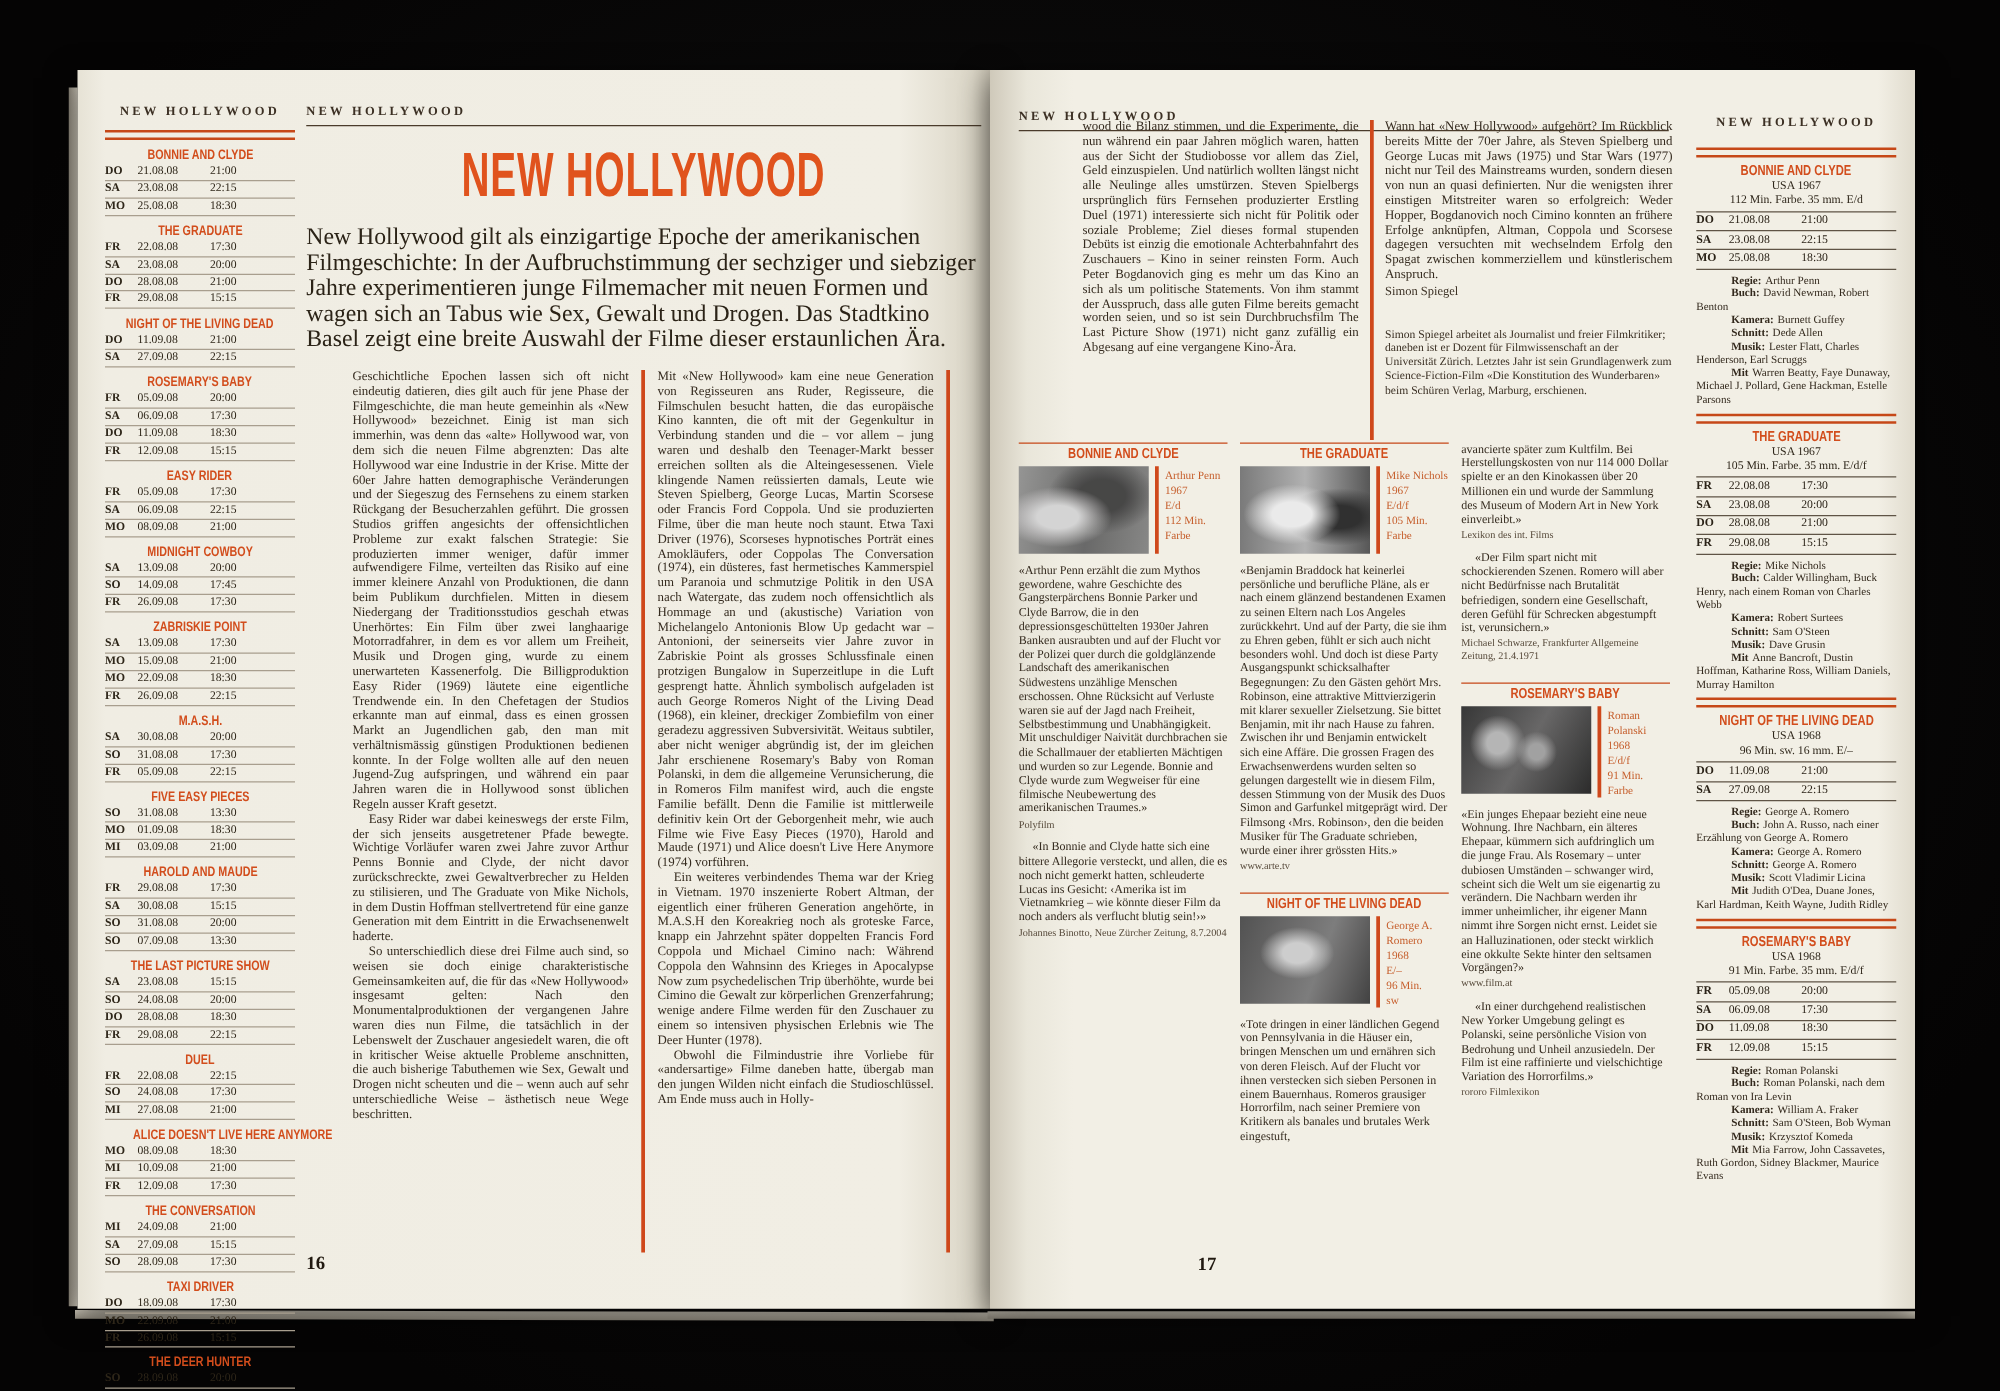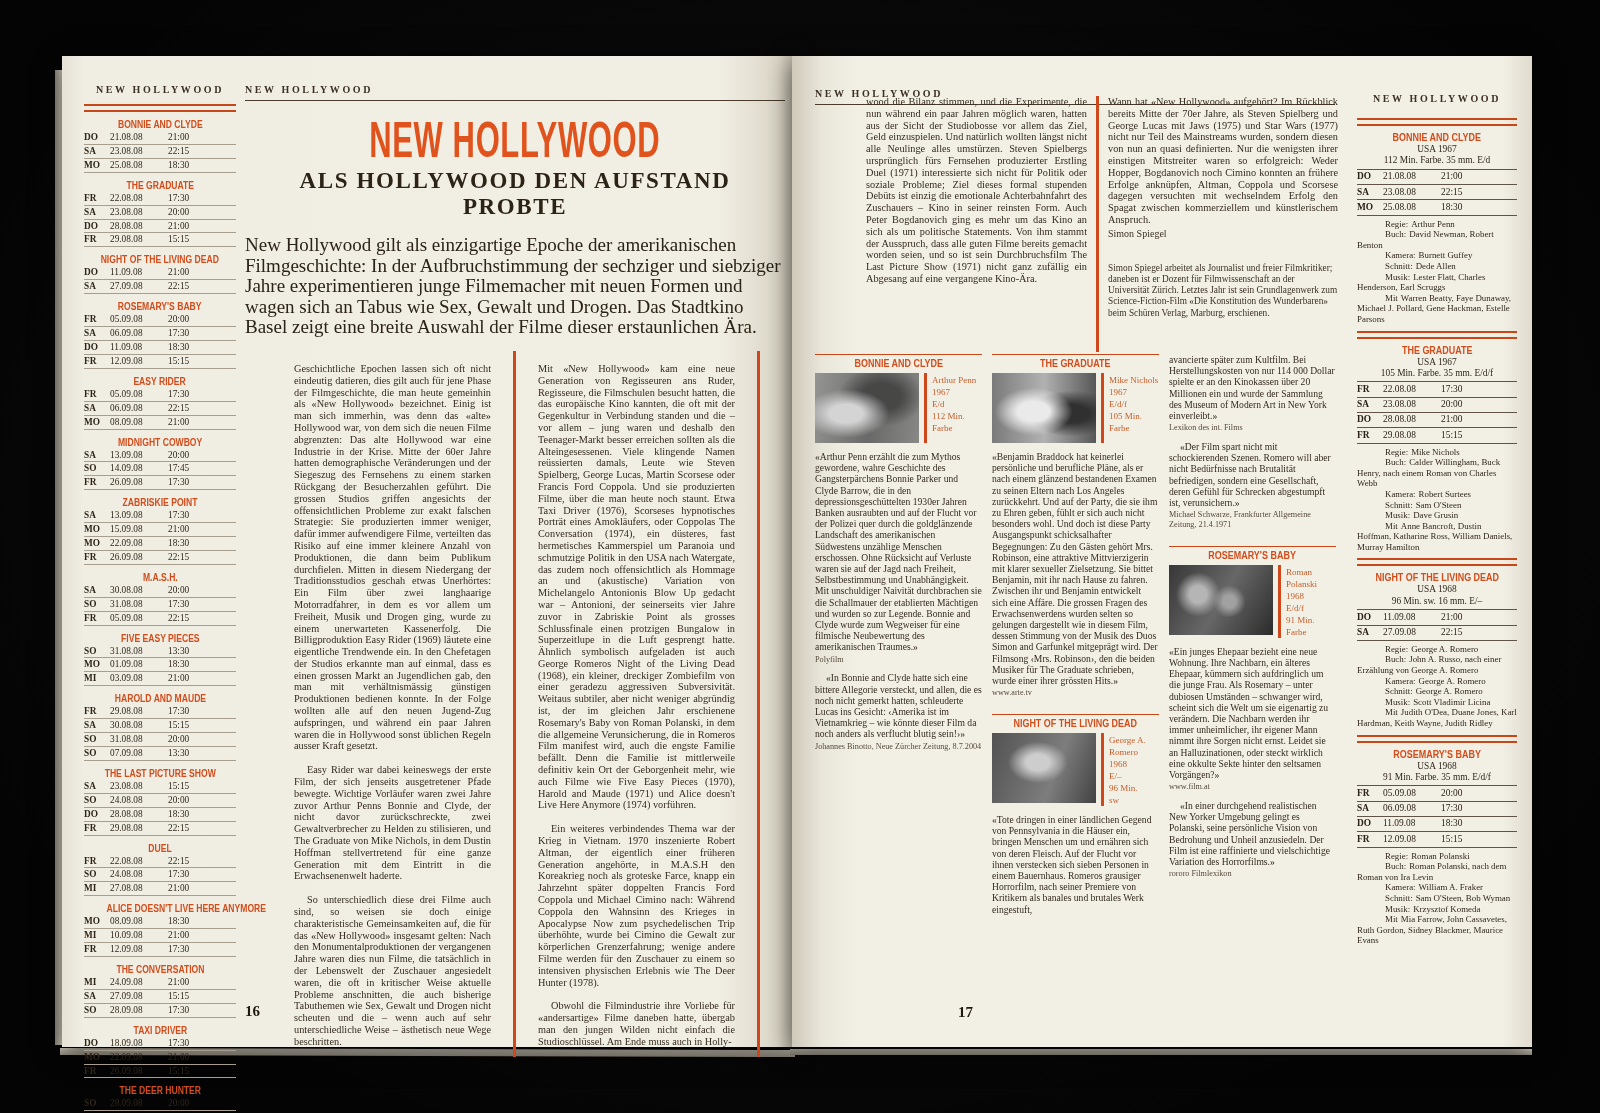--- a/index.html
+++ b/index.html
@@ -30,21 +30,21 @@
   .sched-row .time{flex:1;}
 
   
   .l-main{position:absolute;left:183px;top:28px;width:540px;}
   .display-title{margin:14px 0 0;text-align:center;font:700 50px/1 "Liberation Sans",sans-serif;color:#e0531d;white-space:nowrap;}
   .cond-big{display:inline-block;transform:scaleX(.62);transform-origin:center;letter-spacing:1px;}
   .subtitle{margin:3px 0 0;text-align:center;font:700 23px "Liberation Serif",serif;letter-spacing:1.6px;color:#2c2316;}
   .lead{font:19px/20.6px "Liberation Serif",serif;color:#2b2317;margin:15px 0 0;}
   .cols{margin:13px 0 0 37px;display:flex;gap:10px;}
   .bodycol{width:221px;height:706px;overflow:hidden;}
-  .bodycol p{margin:12px;text-align:justify;font:10.3px/11.8px "Liberation Serif",serif;color:#352b1f;}
+  .bodycol p{margin:0;text-align:justify;font:10.3px/11.8px "Liberation Serif",serif;color:#352b1f;}
   .bodycol p + p{text-indent:13px;}
   .vrule{width:3px;background:#cf481b;}
   .pagenum{position:absolute;font:700 15px "Liberation Serif",serif;color:#211910;}
 
   
   .r-runhead{position:absolute;left:23px;top:32px;width:520px;}
   .r-sidehead{position:absolute;left:565px;top:32px;width:160px;text-align:center;}
   .r-topcols{position:absolute;left:74px;top:40px;width:472px;display:flex;gap:9px;}
   .r-c1{width:221px;height:256px;overflow:hidden;}
   .r-c2{width:230px;}
@@ -75,21 +75,21 @@
   .film-block{margin-bottom:2px;}
   .film-block .double-rule{margin:6px 0 5px;}
   .fb-title{margin:0 0 1px;text-align:center;color:#d24d1c;font:700 11.5px "Liberation Sans",sans-serif;white-space:nowrap;}
   .fb-meta{text-align:center;font:9.4px/11.4px "Liberation Serif",serif;color:#2f271b;}
   .fb-rows{margin-top:2px;border-bottom:1px solid #5f5446;}
   .fb-row{display:flex;border-top:1px solid #5f5446;font:700 9.4px/1.2 "Liberation Serif",serif;color:#2a2217;padding:1.5px 0;}
   .fb-row .day{width:26px;}
   .fb-row .date{width:58px;font-weight:400;}
   .fb-row .time{flex:1;font-weight:400;}
   .fb-creds{margin-top:3px;font:8.9px/10.6px "Liberation Serif",serif;color:#33291d;}
-  .cred-label{font-weight:400;margin-right:3px;padding-left:28px;}
+  .cred-label{font-weight:700;margin-right:3px;padding-left:28px;}
 </style>
 </head>
 <body>
 
 <div class="stage">
   <div class="edge edge-l"></div>
   <div class="edge edge-b1"></div>
   <div class="edge edge-b2"></div>
 
   <div class="page page-left">
@@ -499,21 +499,20 @@
                   <span class="time">18:00</span>
                 </div>
               </div>
           </section>
         </div>
     </aside>
 
     <main class="l-main">
       <div class="runhead rule-under">NEW HOLLYWOOD</div>
       <h1 class="display-title"><span class="cond-big">NEW HOLLYWOOD</span></h1>
-      <h2 class="subtitle">ALS HOLLYWOOD DEN AUFSTAND PROBTE</h2>
       <p class="lead">New Hollywood gilt als einzigartige Epoche der amerikanischen Filmgeschichte: In der Aufbruchstimmung der sechziger und siebziger Jahre experimentieren junge Filmemacher mit neuen Formen und wagen sich an Tabus wie Sex, Gewalt und Drogen. Das Stadtkino Basel zeigt eine breite Auswahl der Filme dieser erstaunlichen Ära.</p>
       <div class="cols">
         <div class="bodycol">
 
         <p>Geschichtliche Epochen lassen sich oft nicht eindeutig datieren, dies gilt auch für jene Phase der Filmgeschichte, die man heute gemeinhin als «New Hollywood» bezeichnet. Einig ist man sich immerhin, was denn das «alte» Hollywood war, von dem sich die neuen Filme abgrenzten: Das alte Hollywood war eine Industrie in der Krise. Mitte der 60er Jahre hatten demographische Veränderungen und der Siegeszug des Fernsehens zu einem starken Rückgang der Besucherzahlen geführt. Die grossen Studios griffen angesichts der offensichtlichen Probleme zur exakt falschen Strategie: Sie produzierten immer weniger, dafür immer aufwendigere Filme, verteilten das Risiko auf eine immer kleinere Anzahl von Produktionen, die dann beim Publikum durchfielen. Mitten in diesem Niedergang der Traditionsstudios geschah etwas Unerhörtes: Ein Film über zwei langhaarige Motorradfahrer, in dem es vor allem um Freiheit, Musik und Drogen ging, wurde zu einem unerwarteten Kassenerfolg. Die Billigproduktion Easy Rider (1969) läutete eine eigentliche Trendwende ein. In den Chefetagen der Studios erkannte man auf einmal, dass es einen grossen Markt an Jugendlichen gab, den man mit verhältnismässig günstigen Produktionen bedienen konnte. In der Folge wollten alle auf den neuen Jugend-Zug aufspringen, und während ein paar Jahren waren die in Hollywood sonst üblichen Regeln ausser Kraft gesetzt.</p>
             <p>Easy Rider war dabei keineswegs der erste Film, der sich jenseits ausgetretener Pfade bewegte. Wichtige Vorläufer waren zwei Jahre zuvor Arthur Penns Bonnie and Clyde, der nicht davor zurückschreckte, zwei Gewaltverbrecher zu Helden zu stilisieren, und The Graduate von Mike Nichols, in dem Dustin Hoffman stellvertretend für eine ganze Generation mit dem Eintritt in die Erwachsenenwelt haderte.</p>
             <p>So unterschiedlich diese drei Filme auch sind, so weisen sie doch einige charakteristische Gemeinsamkeiten auf, die für das «New Hollywood» insgesamt gelten: Nach den Monumentalproduktionen der vergangenen Jahre waren dies nun Filme, die tatsächlich in der Lebenswelt der Zuschauer angesiedelt waren, die oft in kritischer Weise aktuelle Probleme anschnitten, die auch bisherige Tabuthemen wie Sex, Gewalt und Drogen nicht scheuten und die – wenn auch auf sehr unterschiedliche Weise – ästhetisch neue Wege beschritten.</p>
           </div>
         <div class="vrule"></div>
         <div class="bodycol">

